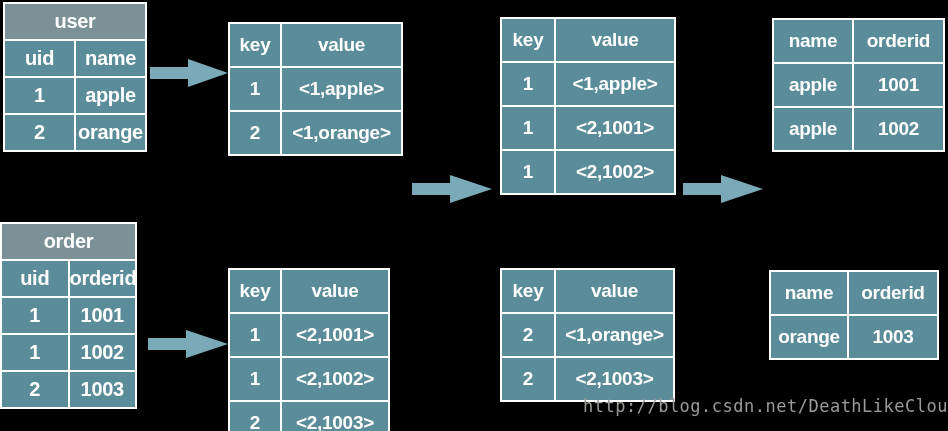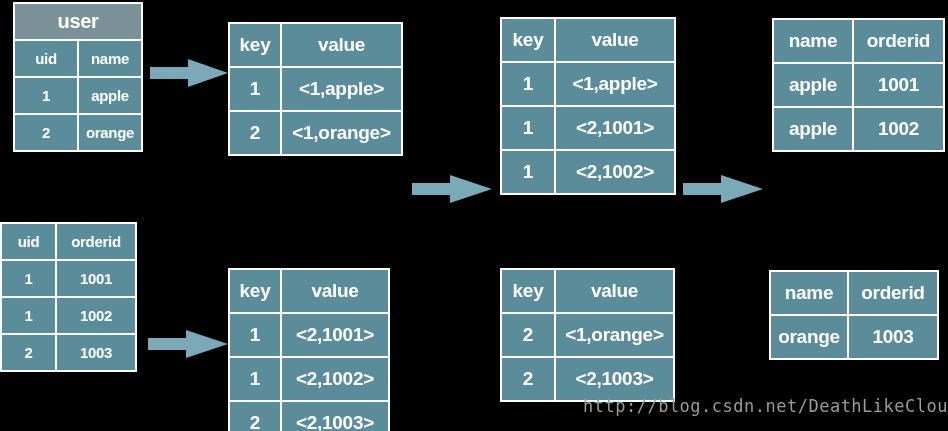--- a/index.html
+++ b/index.html
@@ -33,21 +33,21 @@
     letter-spacing: -0.3px;
     padding: 0;
     white-space: nowrap;
     overflow: hidden;
   }
   .tbl td.title {
     background: #7b9197;
   }
 
   
-  .entity td { font-size: 15px; height: 35px; }
+  .entity td { font-size: 20px; height: 35px; }
   .entity td.title { font-size: 20px; height: 35px; }
 
   
   .kv td { font-size: 19px; height: 42px; }
 
   
   .arrow {
     position: absolute;
   }
   .arrow svg { display: block; }
@@ -60,21 +60,21 @@
     font-size: 17px;
     letter-spacing: 0.5px;
     white-space: nowrap;
   }
 </style>
 </head>
 <body>
 
 <div id="canvas">
 
-  <table class="tbl entity" style="left:13px; top:2px; width:130px;">
+  <table class="tbl entity" style="left:3px; top:2px; width:144px;">
     <tbody>
         <tr>
       <td class="title" colspan="2">user</td>
     </tr>
     <tr>
       <td style="width:50px">uid</td>
       <td>name</td>
     </tr>
     <tr>
       <td>1</td>
@@ -82,20 +82,23 @@
     </tr>
     <tr>
       <td>2</td>
       <td>orange</td>
     </tr>
   </tbody>
     </table>
 
   <table class="tbl entity" style="left:0px; top:222px; width:137px;">
     <tbody>
+        <tr>
+      <td class="title" colspan="2">order</td>
+    </tr>
     <tr>
       <td style="width:53px">uid</td>
       <td>orderid</td>
     </tr>
     <tr>
       <td>1</td>
       <td>1001</td>
     </tr>
     <tr>
       <td>1</td>

